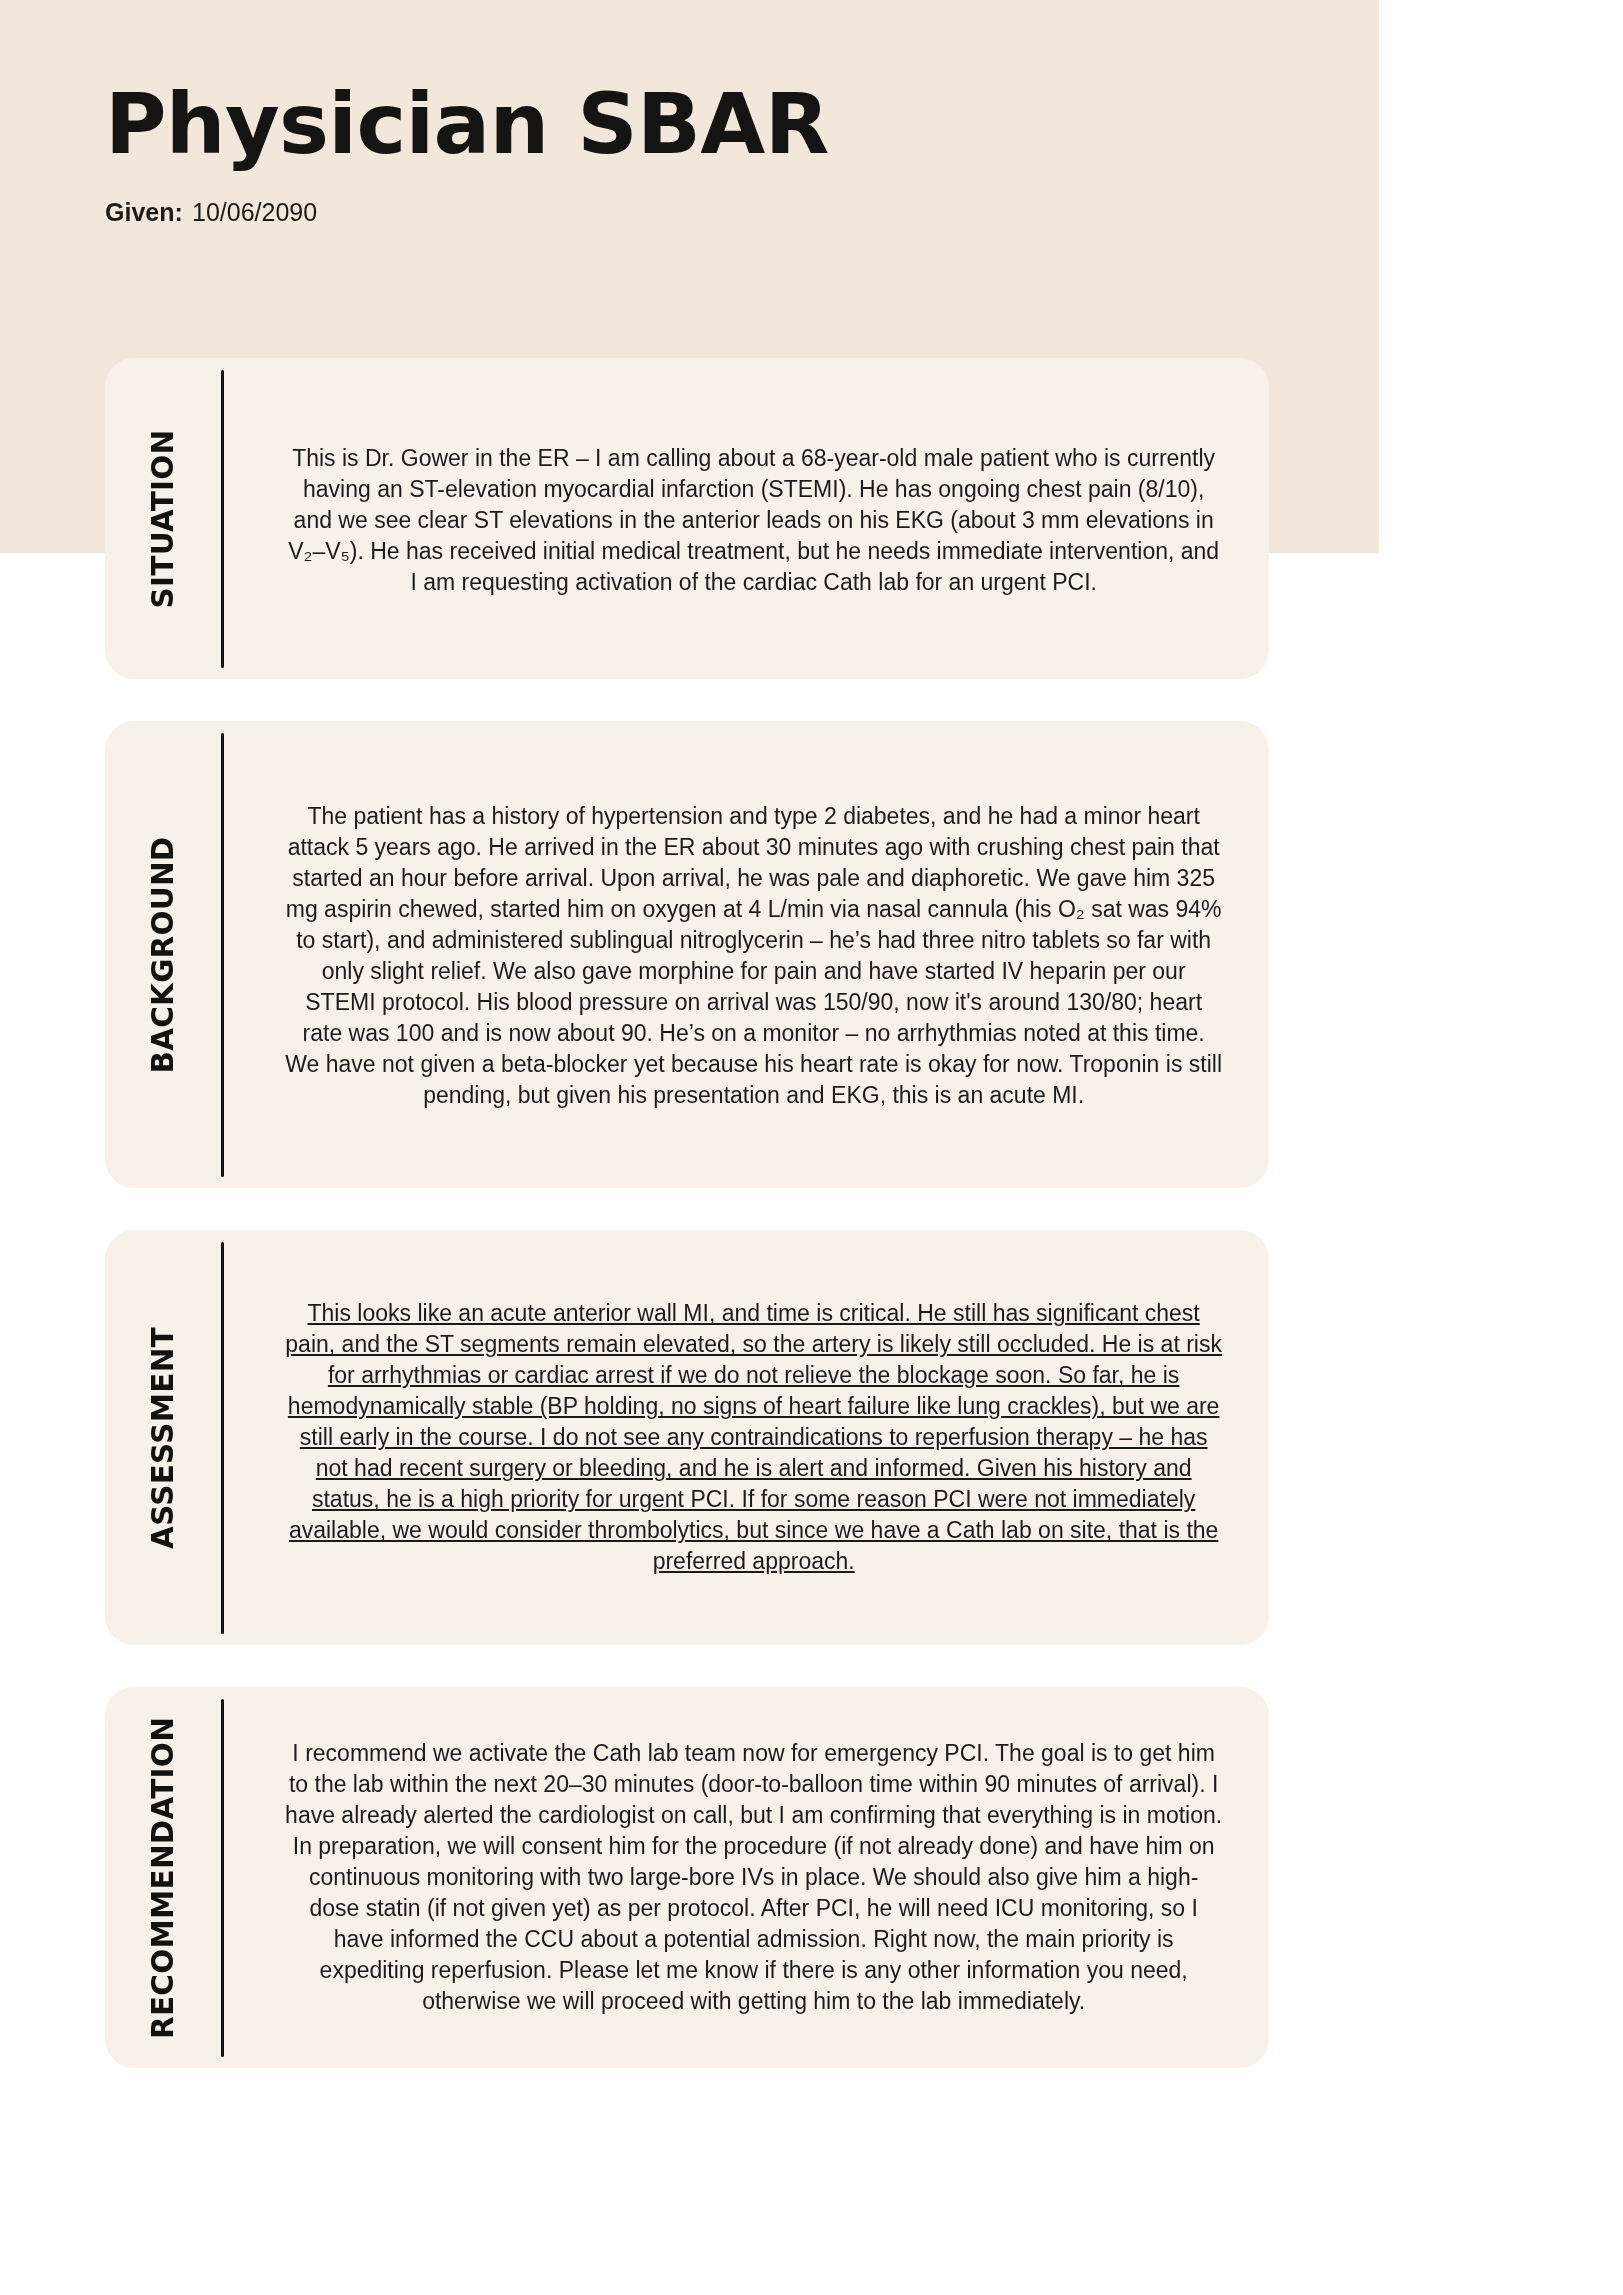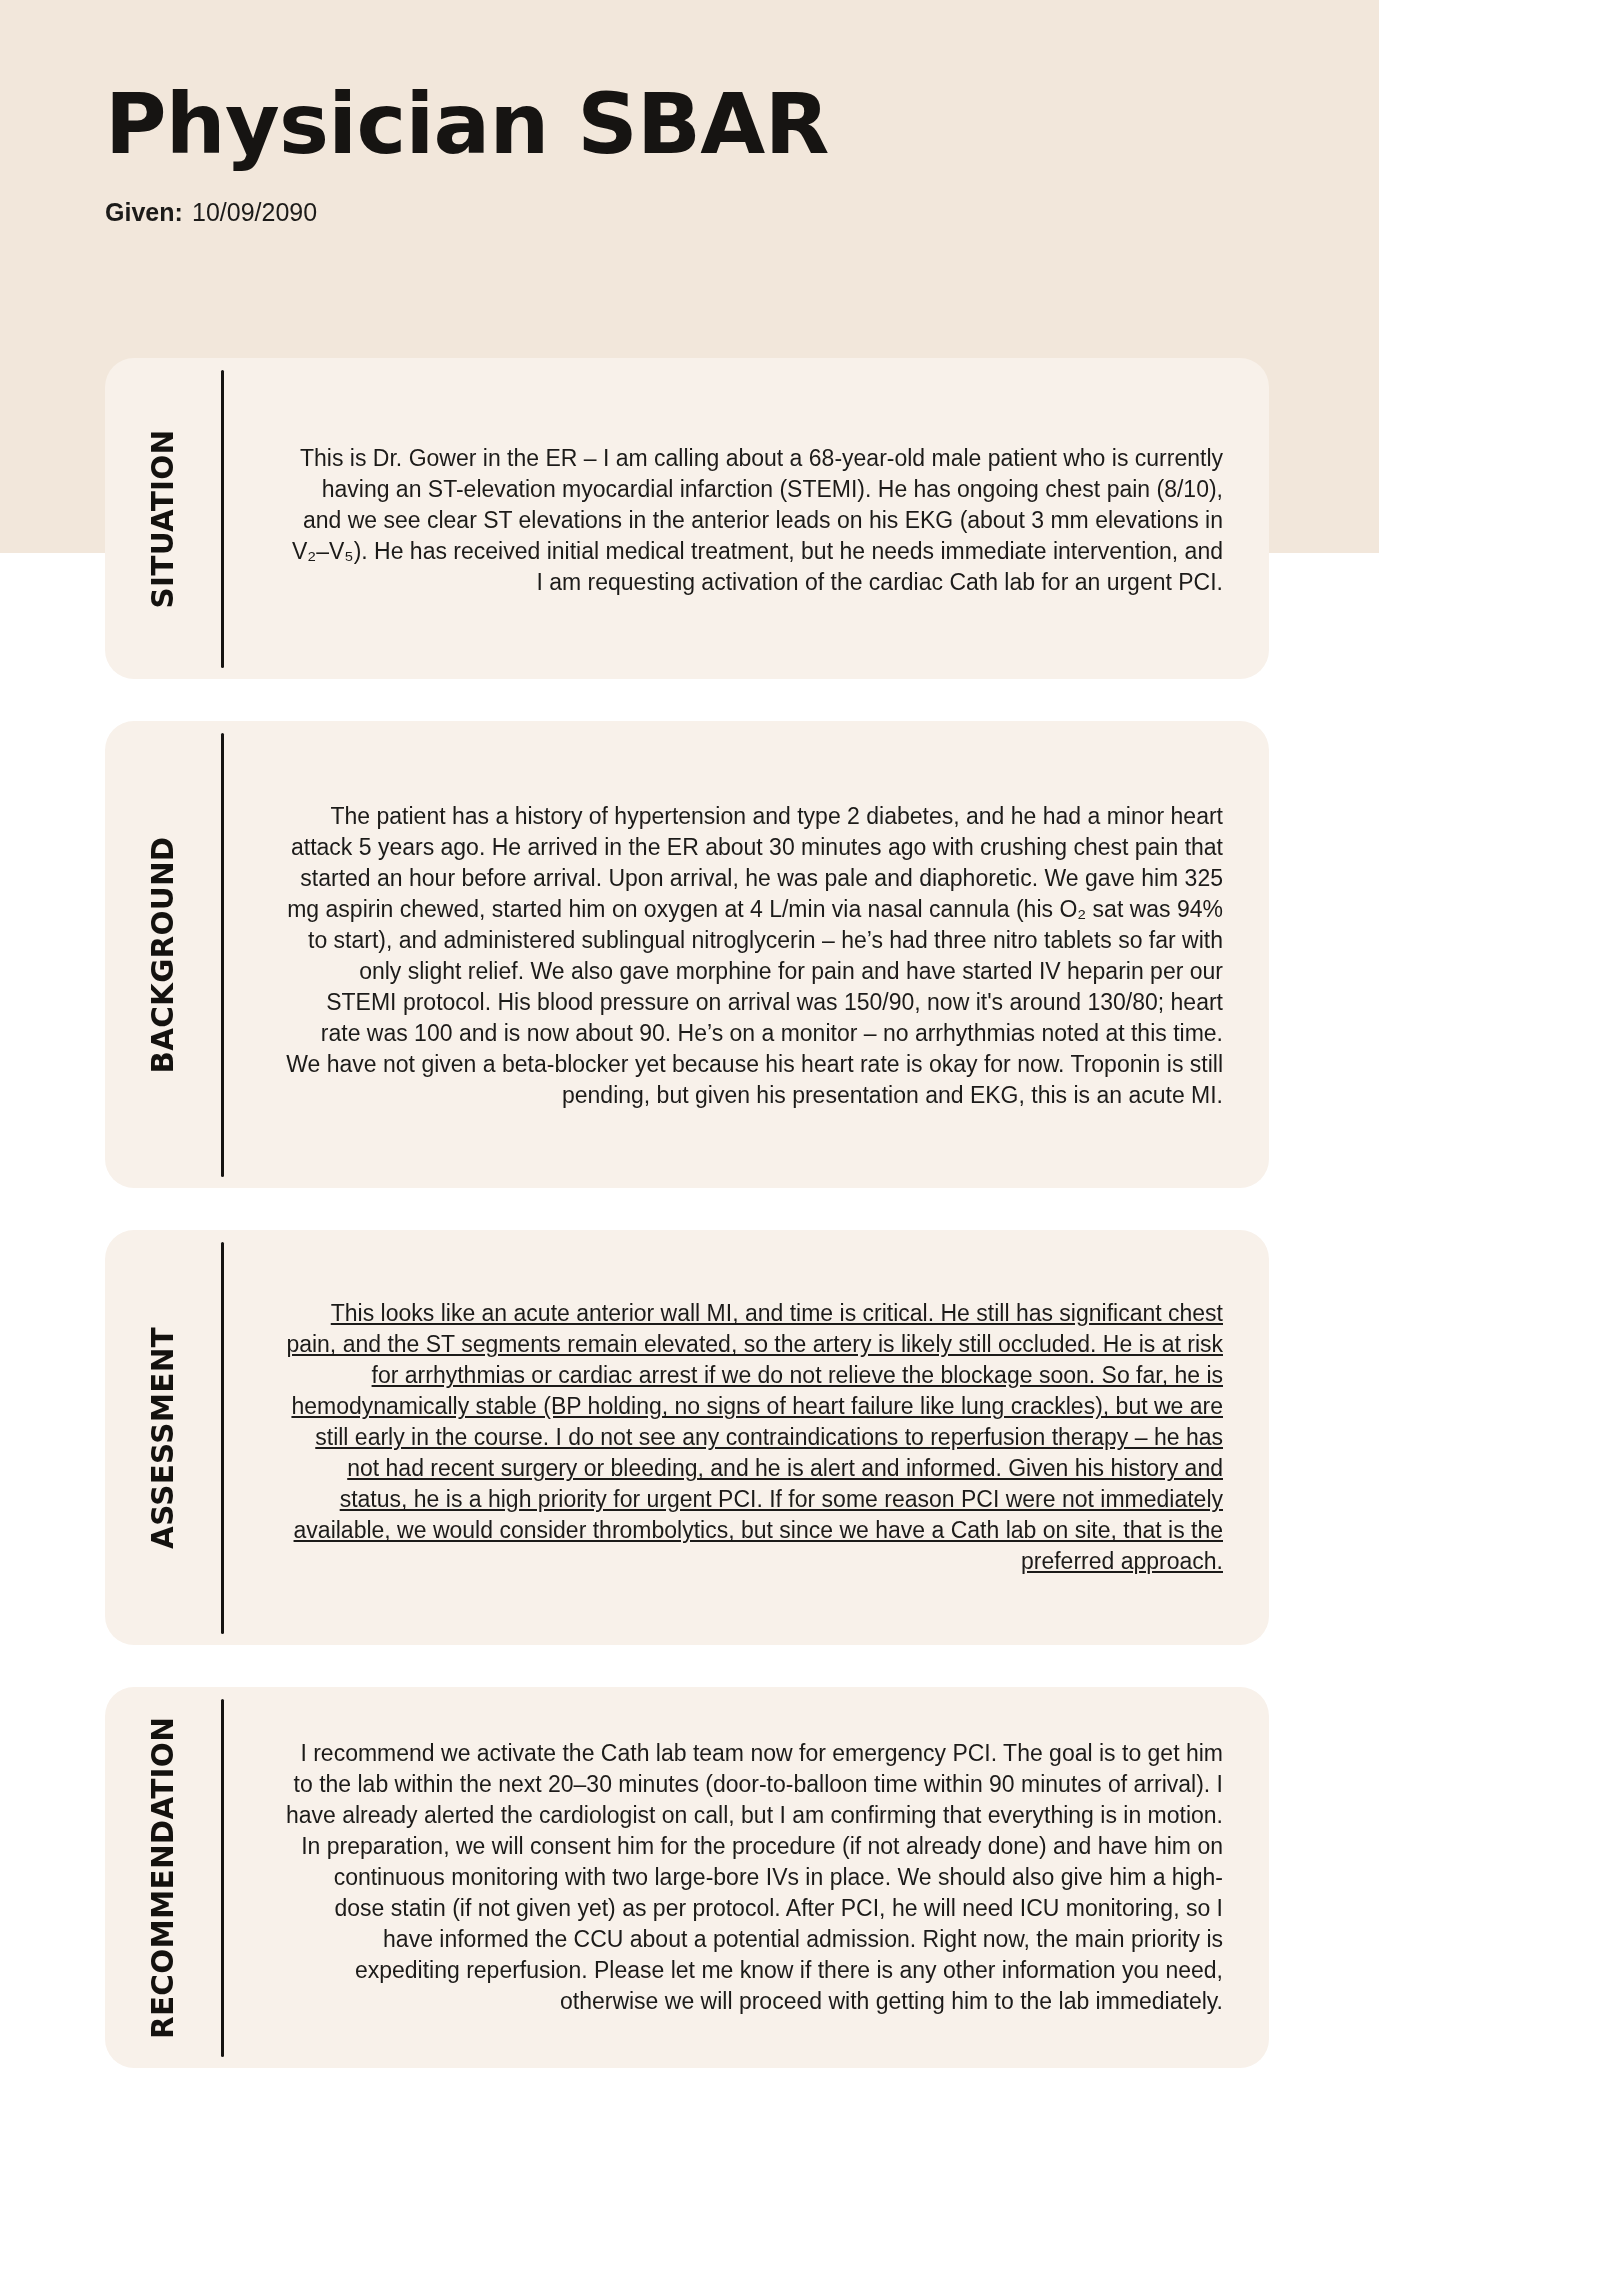--- a/index.html
+++ b/index.html
@@ -82,39 +82,39 @@
     background:var(--divider);
     margin:11.8px 0;
     border-radius:2px;
   }
   .card-body{
     flex:1 1 auto;
     padding:71px 46px 71px 60px;
     font-size:23px;
     line-height:31px;
     color:#1c1b19;
-    text-align:right;
+    text-align:center;
   }
   .card.situation .card-body{padding-top:85px;padding-bottom:81px;}
   .card.background .card-body{padding-top:80px;padding-bottom:77px;}
   .card.assessment .card-body{padding-top:68px;padding-bottom:68px;text-decoration:underline;}
   .card.recommendation .card-body{padding-top:51px;padding-bottom:51px;}
 </style>
 </head>
 <body>
 
 <div class="page">
   <div class="header-band"></div>
 
   <div class="content">
 
     <h1 class="page-title">Physician SBAR</h1>
 
     <div class="date-row">
-      <span class="date-label">Given:</span><span>10/09/2090</span>
+      <span class="date-label">Given:</span><span>10/06/2090</span>
     </div>
 
     <div class="cards">
 
       <section class="card situation">
         <div class="card-label">
           <span>SITUATION</span>
         </div>
         <div class="card-divider"></div>
         <div class="card-body">This is Dr. Gower in the ER – I am calling about a 68-year-old male patient who is currently having an ST-elevation myocardial infarction (STEMI). He has ongoing chest pain (8/10), and we see clear ST elevations in the anterior leads on his EKG (about 3 mm elevations in V₂–V₅). He has received initial medical treatment, but he needs immediate intervention, and I am requesting activation of the cardiac Cath lab for an urgent PCI.</div>

